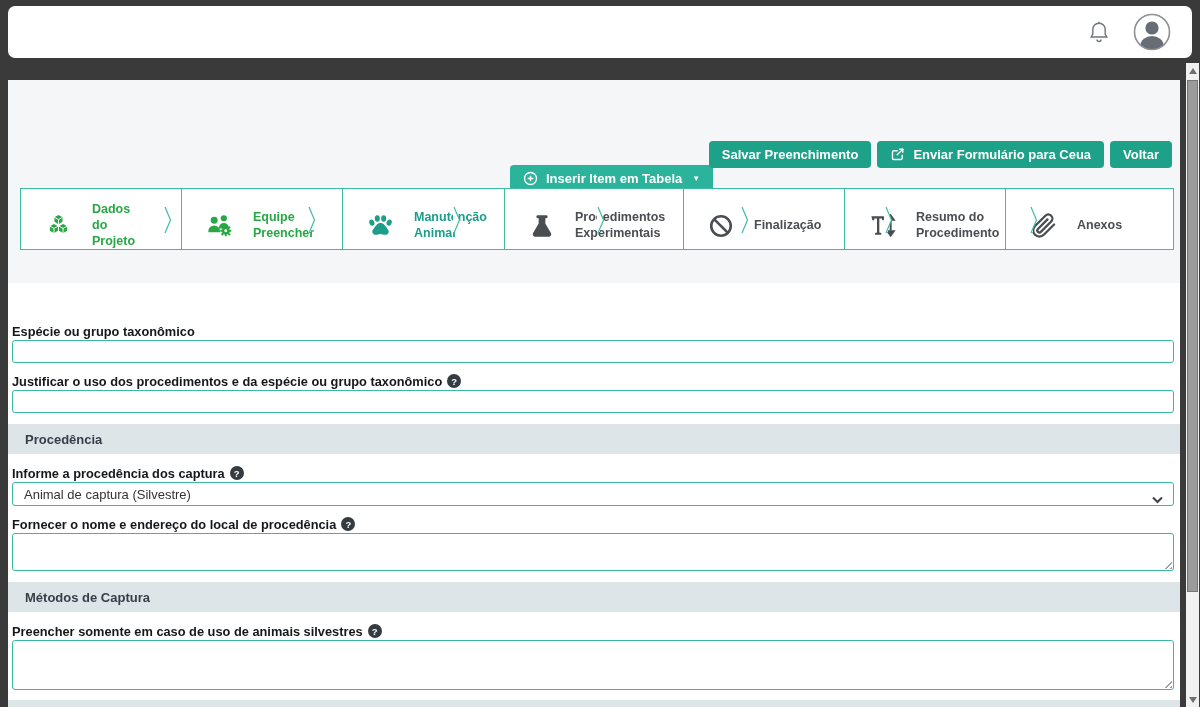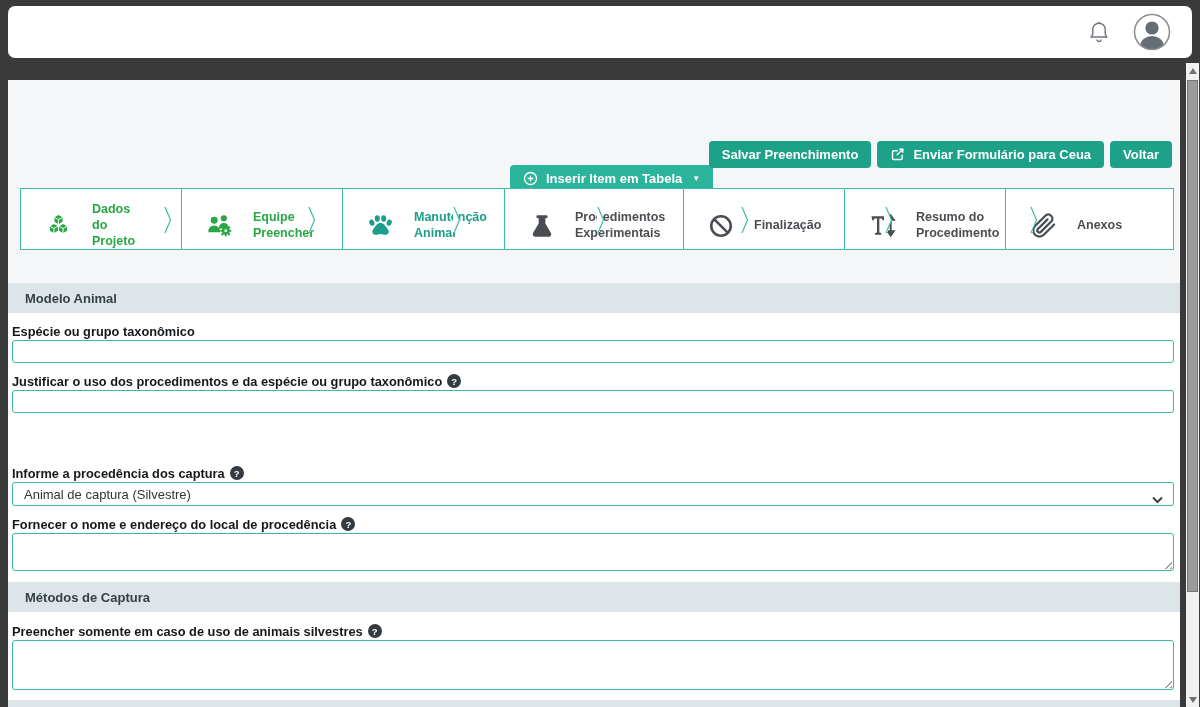--- a/index.html
+++ b/index.html
@@ -293,35 +293,35 @@
         <path d="M5 18 L10.5 31 L5 44" stroke="#3dbca4" stroke-width="1.2" fill="#fff"></path>
       </svg>
     <svg class="sep-chevron" style="left:1005px" width="12" height="62">
         <rect x="4" y="19" width="3" height="24" fill="#fff"></rect>
         <path d="M5 18 L10.5 31 L5 44" stroke="#3dbca4" stroke-width="1.2" fill="#fff"></path>
       </svg>
   </div>
 
   <div class="form-area">
 
-    <div class="strip" style="top:0">
-      <span>Modelo Animal</span>
-    </div>
 
     <div class="f-label" style="top:41px">
       <span>Espécie ou grupo taxonômico</span>
     </div>
     <input class="f-input" style="top: 57px;" value="">
 
     <div class="f-label" style="top:91px">
       <span>Justificar o uso dos procedimentos e da espécie ou grupo taxonômico</span>
       <span class="help-icon">?</span>
     </div>
     <input class="f-input" style="top: 107px;" value="">
 
+    <div class="strip" style="top:141px">
+      <span>Procedência</span>
+    </div>
 
     <div class="f-label" style="top:183px">
       <span>Informe a procedência dos captura</span>
       <span class="help-icon">?</span>
     </div>
     <div class="select-wrap" style="top:199px">
       <select class="f-select">
         <option>Animal de captura (Silvestre)</option>
       </select>
       <span class="select-chevron">

